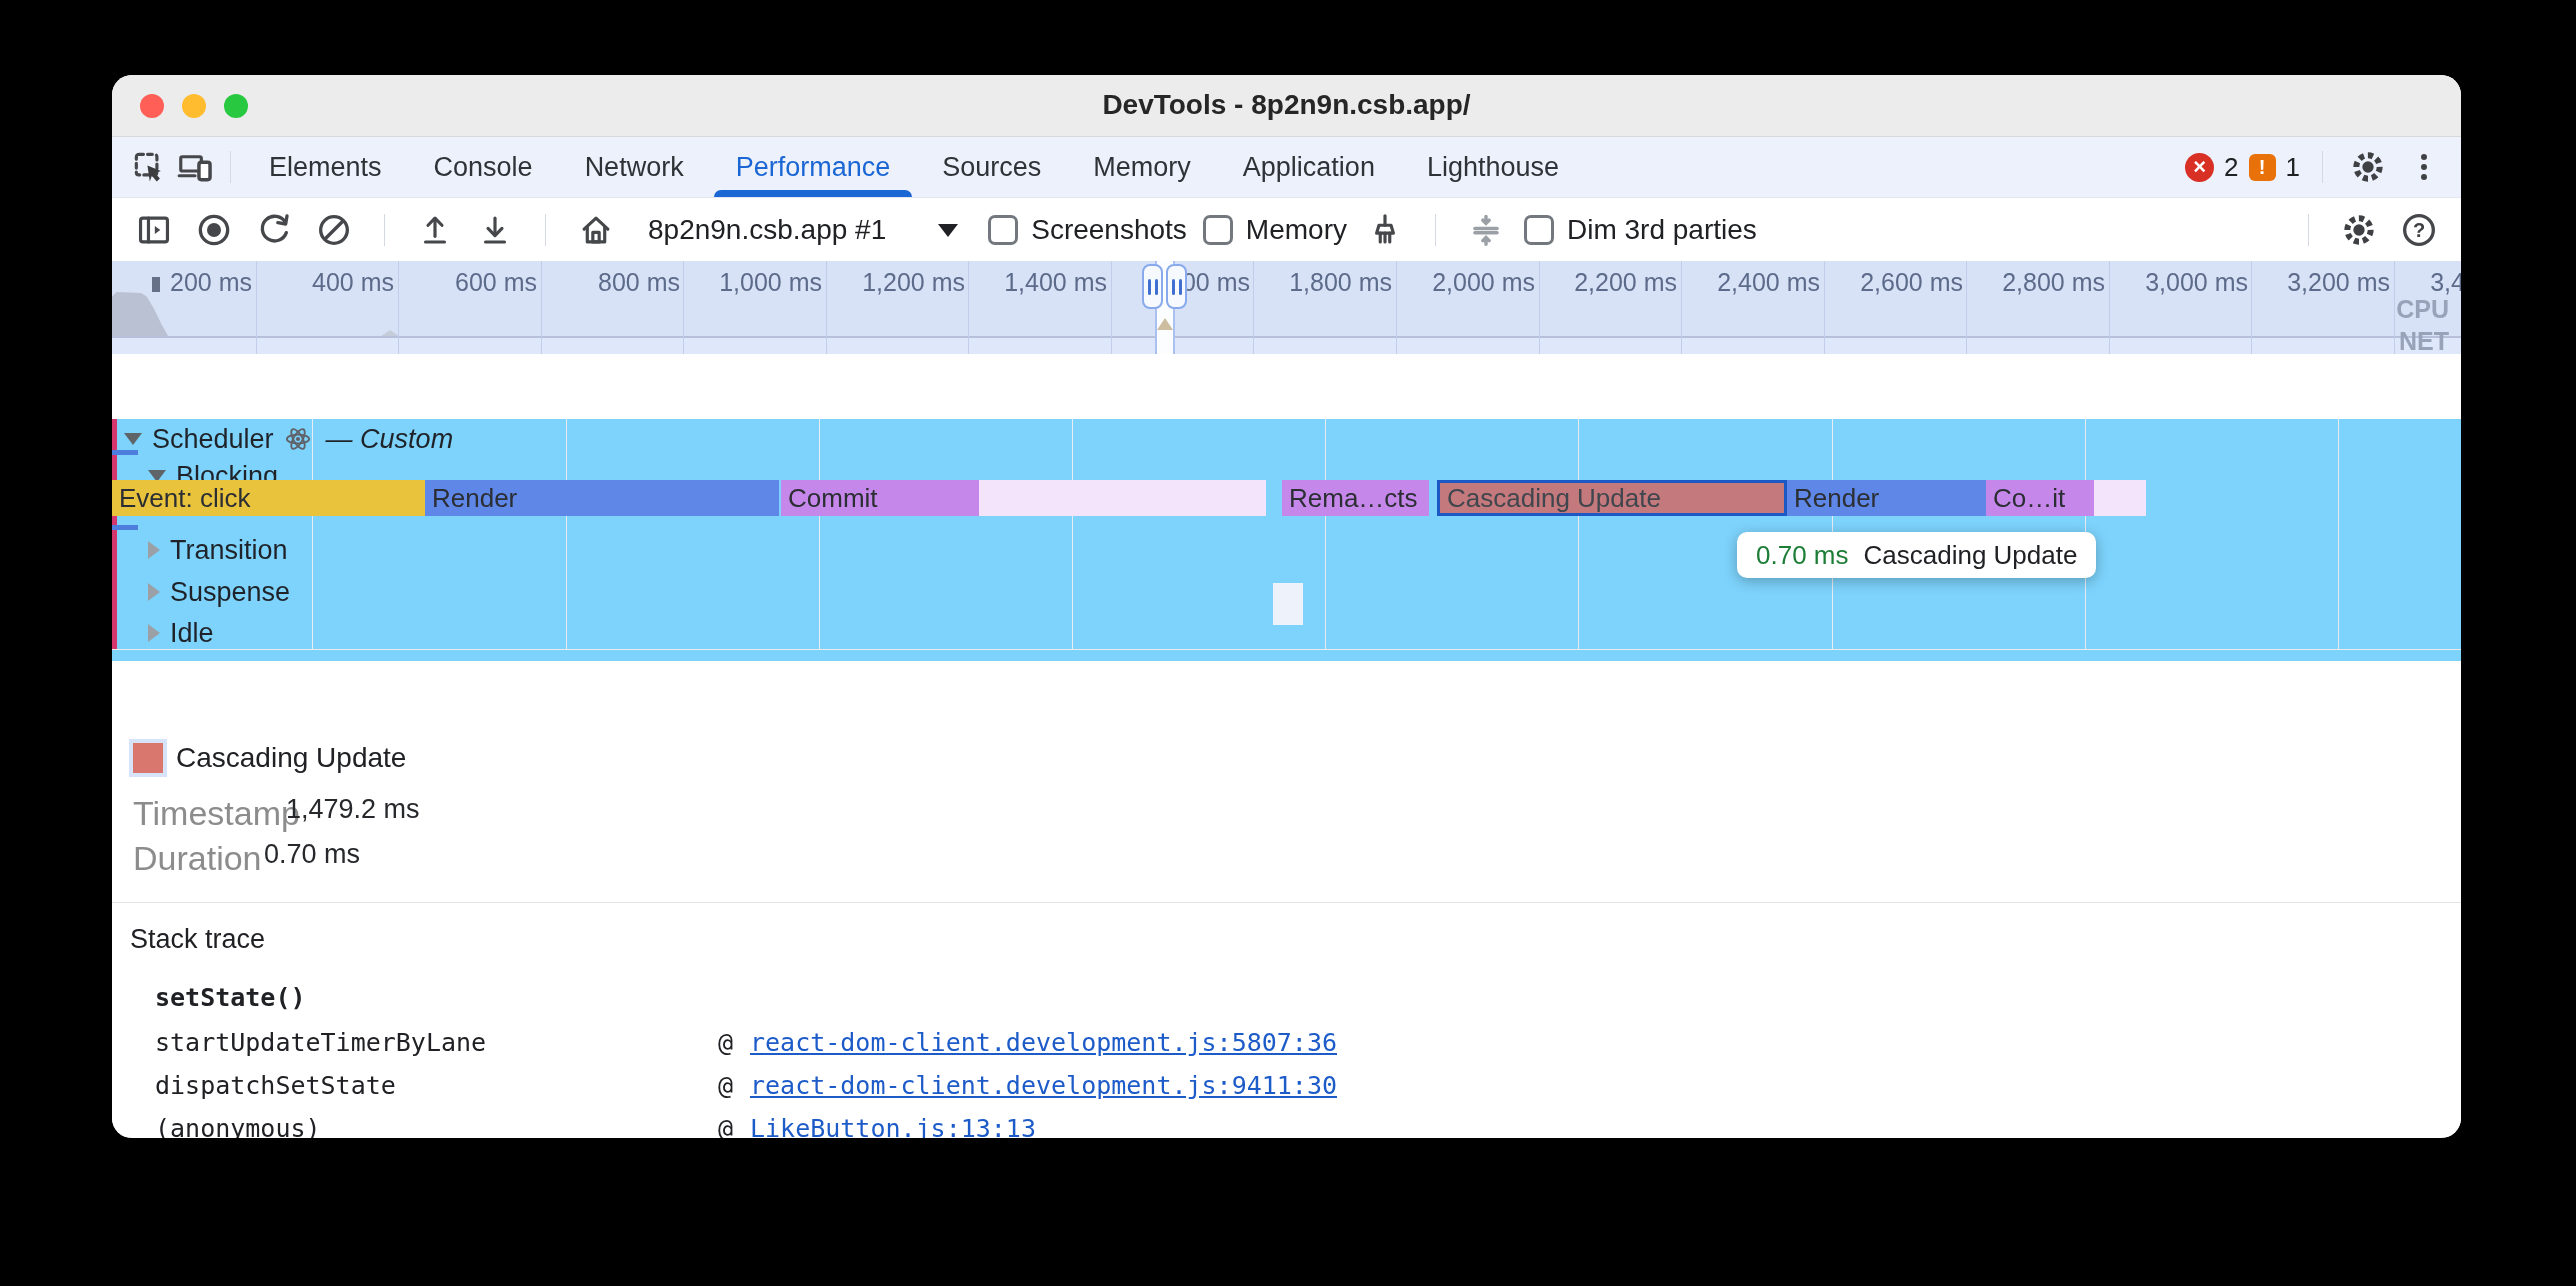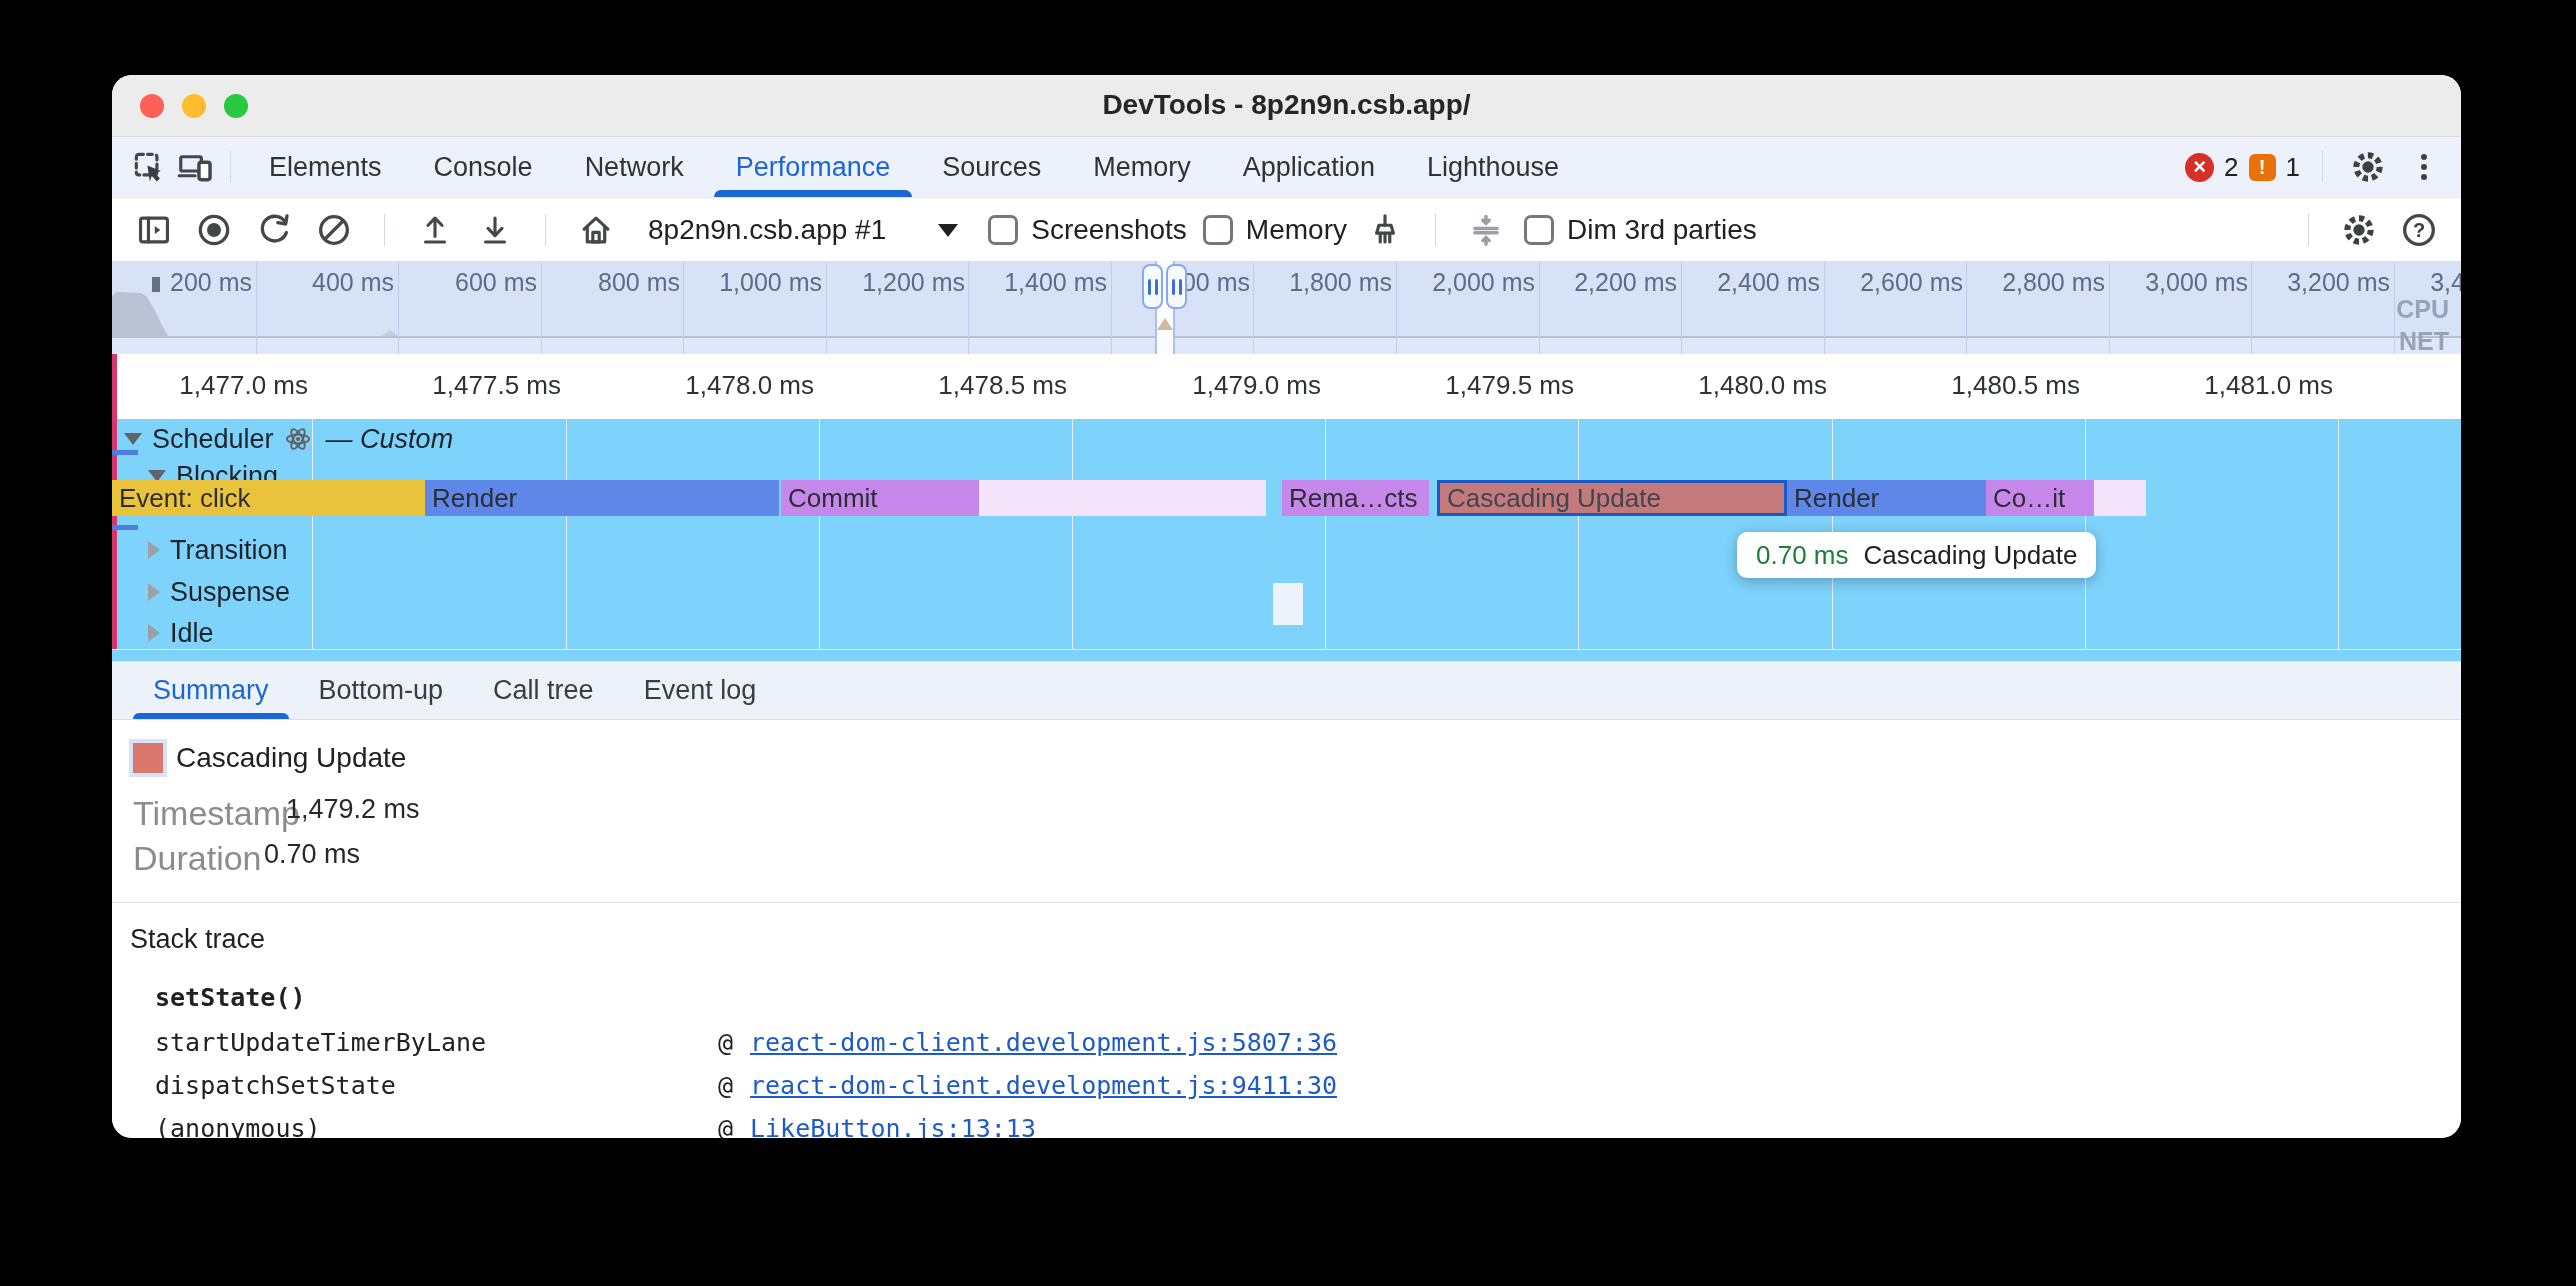--- a/index.html
+++ b/index.html
@@ -310,32 +310,20 @@
       <div class="mhandle mh-left">
         <i></i>
         <i></i>
       </div>
       <div class="mhandle mh-right">
         <i></i>
         <i></i>
       </div>
     </div>
 
-  <div class="ruler" id="ruler-labels">
-    <div class="redge"></div>
-  <div class="rlabel" style="right: 2153px;">1,477.0 ms</div>
-      <div class="rlabel" style="right: 1900px;">1,477.5 ms</div>
-      <div class="rlabel" style="right: 1647px;">1,478.0 ms</div>
-      <div class="rlabel" style="right: 1394px;">1,478.5 ms</div>
-      <div class="rlabel" style="right: 1140px;">1,479.0 ms</div>
-      <div class="rlabel" style="right: 887px;">1,479.5 ms</div>
-      <div class="rlabel" style="right: 634px;">1,480.0 ms</div>
-      <div class="rlabel" style="right: 381px;">1,480.5 ms</div>
-      <div class="rlabel" style="right: 128px;">1,481.0 ms</div>
-    </div>
 
   <div class="tracks">
     <div id="grid-lines">
         <div class="gline" style="left: 200px;"></div>
         <div class="gline" style="left: 454px;"></div>
         <div class="gline" style="left: 707px;"></div>
         <div class="gline" style="left: 960px;"></div>
         <div class="gline" style="left: 1213px;"></div>
         <div class="gline" style="left: 1466px;"></div>
         <div class="gline" style="left: 1720px;"></div>
@@ -392,26 +380,20 @@
     </div>
 
     <div class="faintbox"></div>
 
     <div class="tooltip">
       <span class="dur">0.70 ms</span>
       <span>Cascading Update</span>
     </div>
   </div>
 
-  <div class="btabs" id="btab-row">
-      <div class="btab active">Summary</div>
-      <div class="btab">Bottom-up</div>
-      <div class="btab">Call tree</div>
-      <div class="btab">Event log</div>
-    </div>
 
   <div class="summary">
     <div class="swatch"></div>
     <div class="sumtitle">Cascading Update</div>
     <div class="slabel row-ts">Timestamp</div>
     <div class="sval v-ts">1,479.2 ms</div>
     <div class="slabel row-du">Duration</div>
     <div class="sval v-du">0.70 ms</div>
   </div>
 

